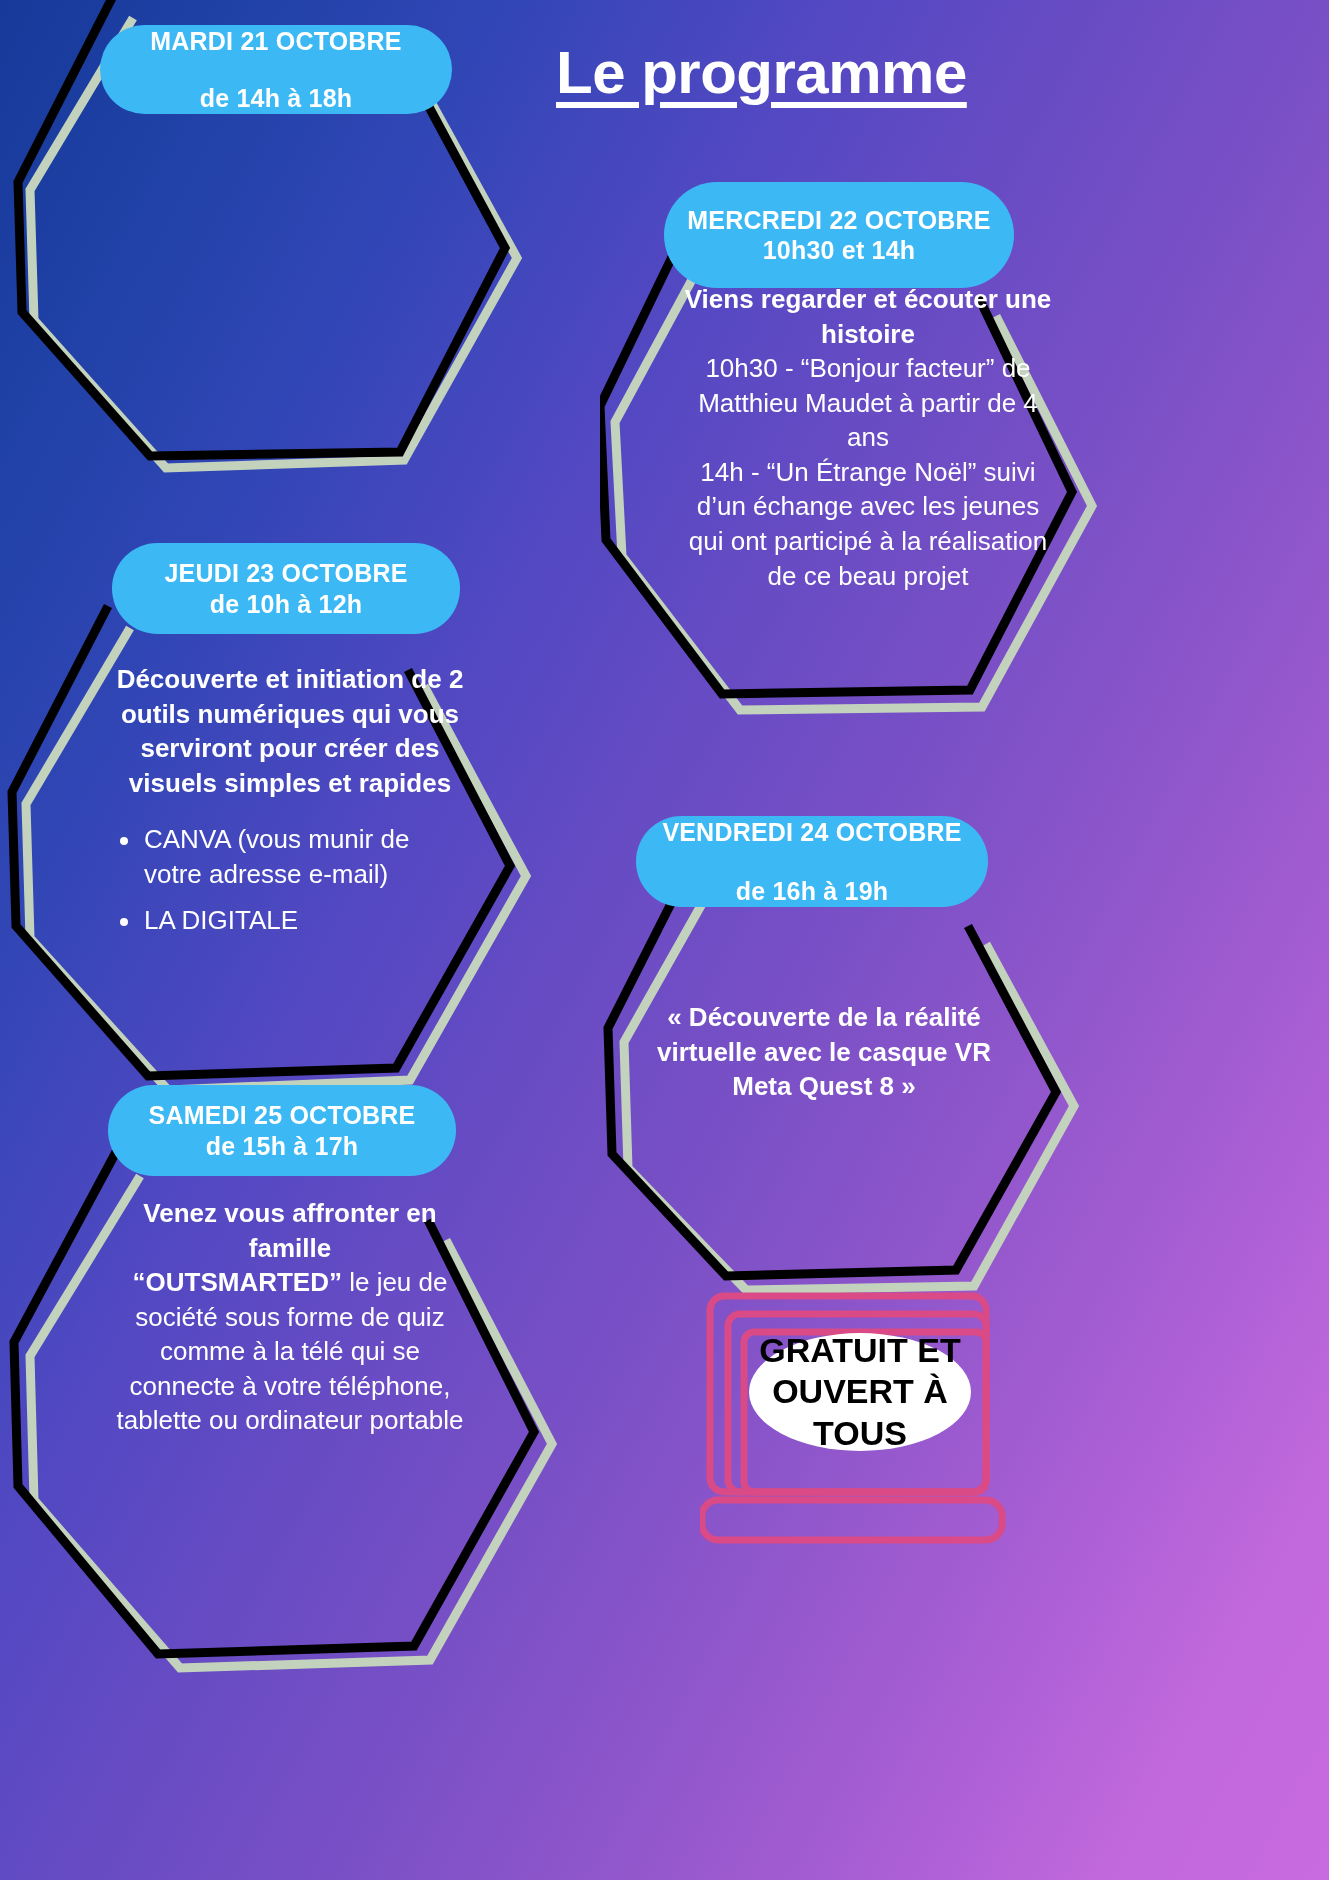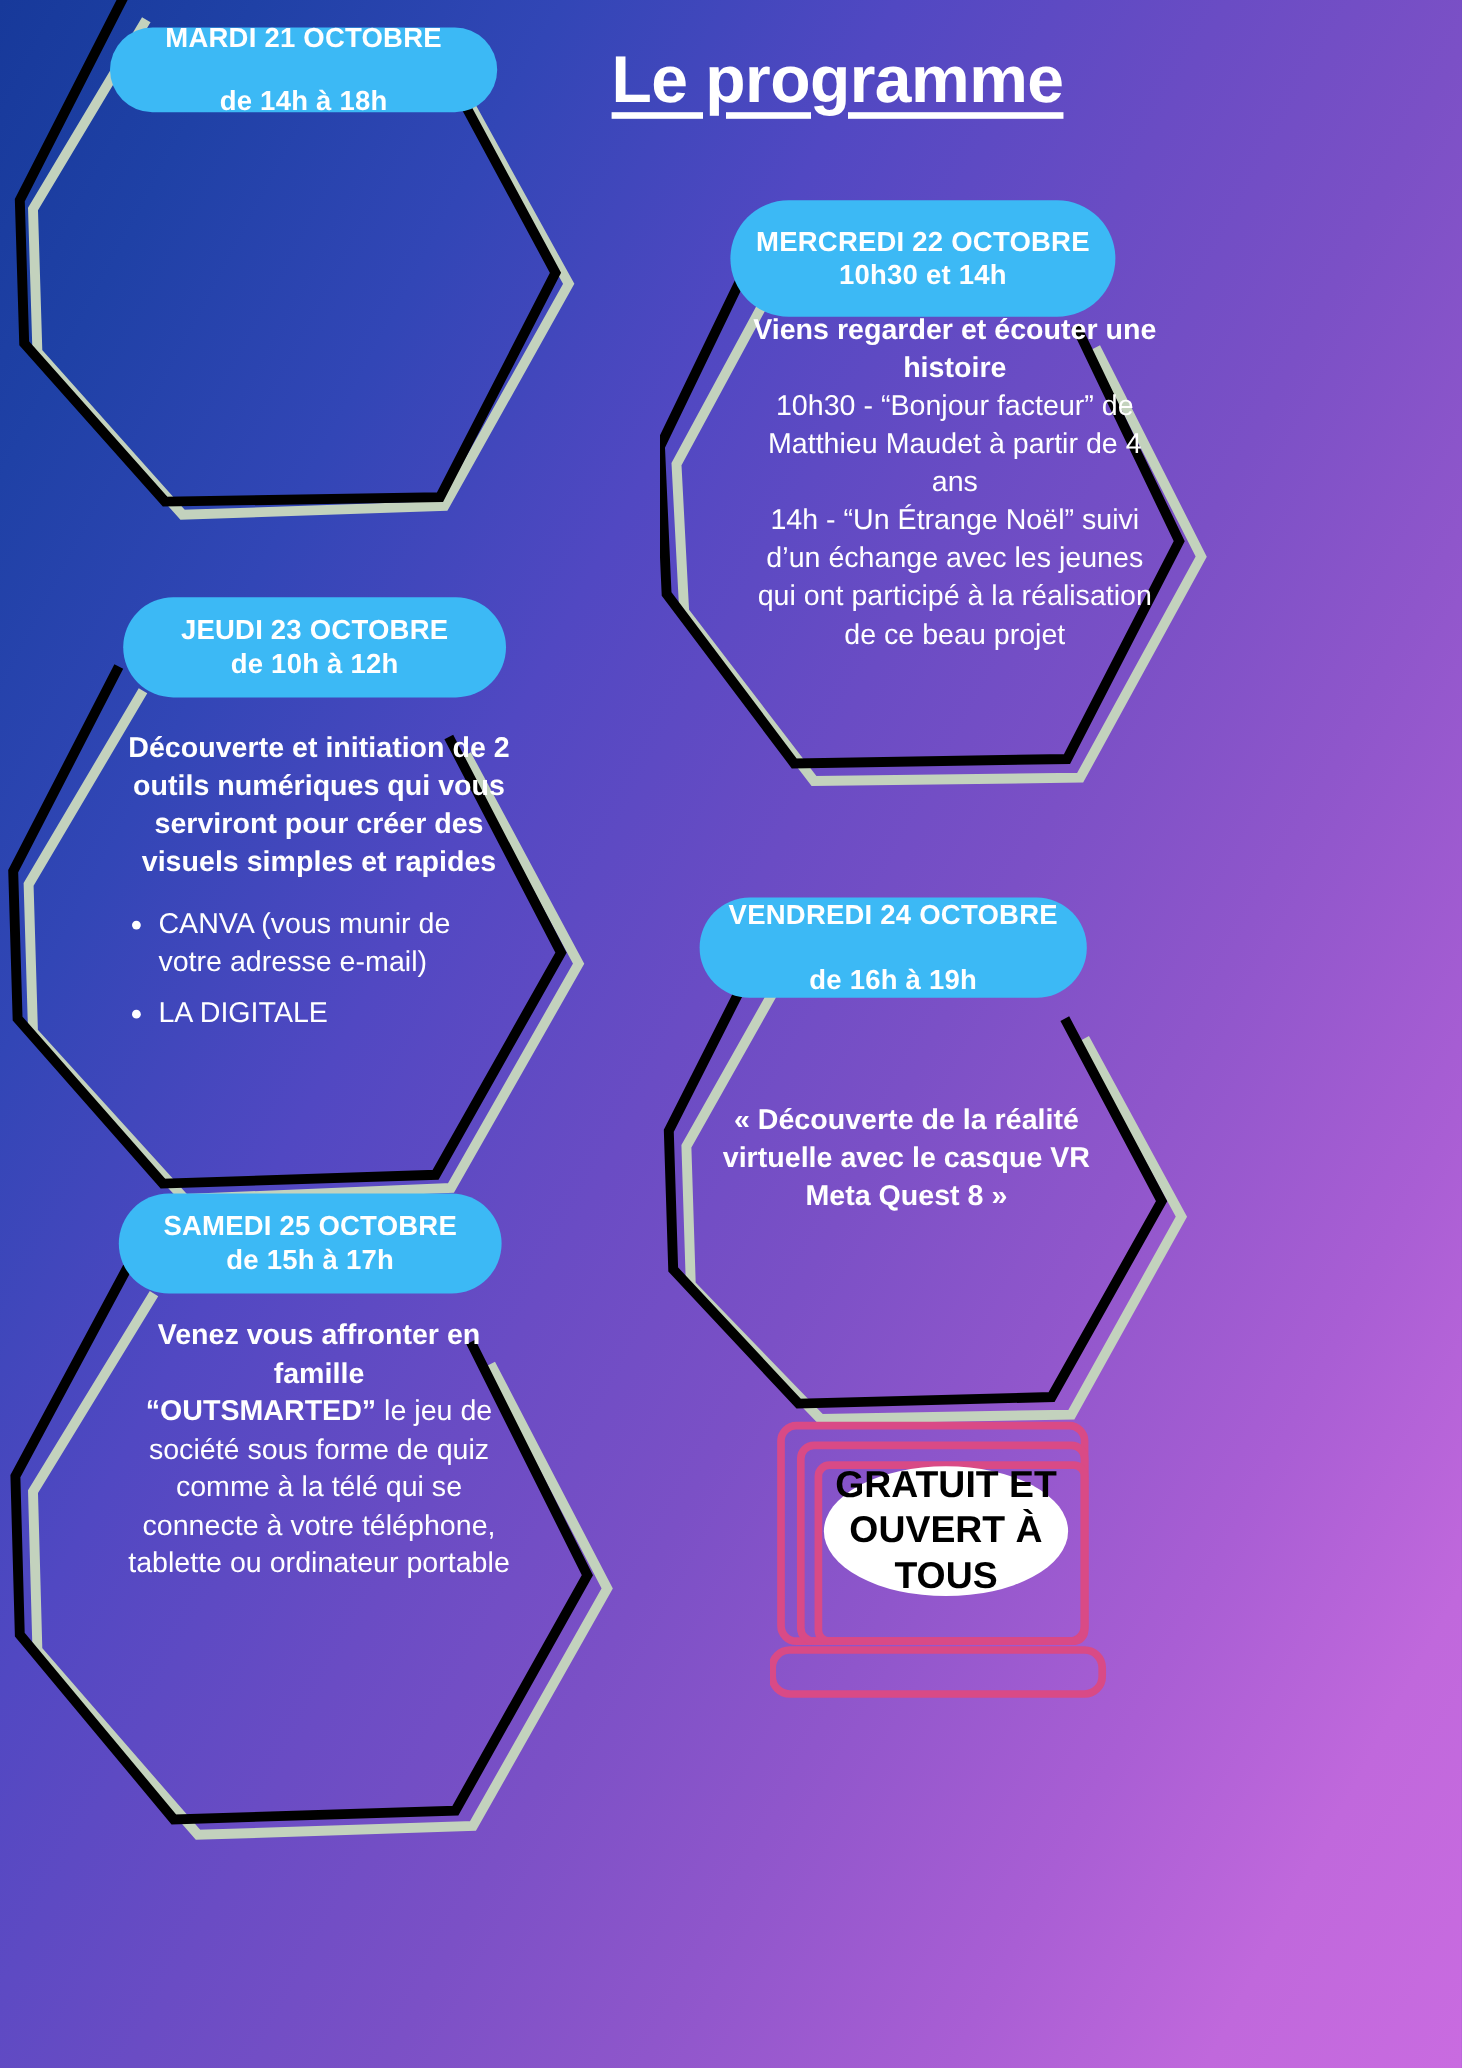--- a/index.html
+++ b/index.html
@@ -100,21 +100,21 @@
     <polyline points="90,16 8,178 12,304 126,426 356,420 456,242 368,76" fill="none" stroke="#000000" stroke-width="9"></polyline>
   </svg>
 
   <svg class="hexsvg" style="left:0px;top:1120px;" width="600" height="620" viewBox="0 0 600 620">
     <polyline points="140,56 30,236 34,380 180,548 430,540 552,324 446,120" fill="none" stroke="#c3d2bd" stroke-width="9"></polyline>
     <polyline points="116,32 14,222 18,366 158,534 414,526 534,312 428,100" fill="none" stroke="#000000" stroke-width="9"></polyline>
   </svg>
 
   <div id="title">Le programme</div>
 
-  <div class="pill" style="left:100px;top:25px;width:352px;height:77px;gap:27px;">
+  <div class="pill" style="left:100px;top:25px;width:352px;height:89px;gap:27px;">
     <span class="l1">MARDI 21 OCTOBRE</span>
     <span class="l2">de 14h à 18h</span>
   </div>
 
   <div class="pill" style="left:664px;top:182px;width:350px;height:106px;text-align:right;">
     <span class="l1">MERCREDI 22 OCTOBRE</span>
     <span class="l2">10h30 et 14h</span>
   </div>
   <div class="block" style="left:640px;top:282px;width:368px;margin-left:44px;">
     <div class="parab ctr">Viens regarder et écouter une histoire</div>

